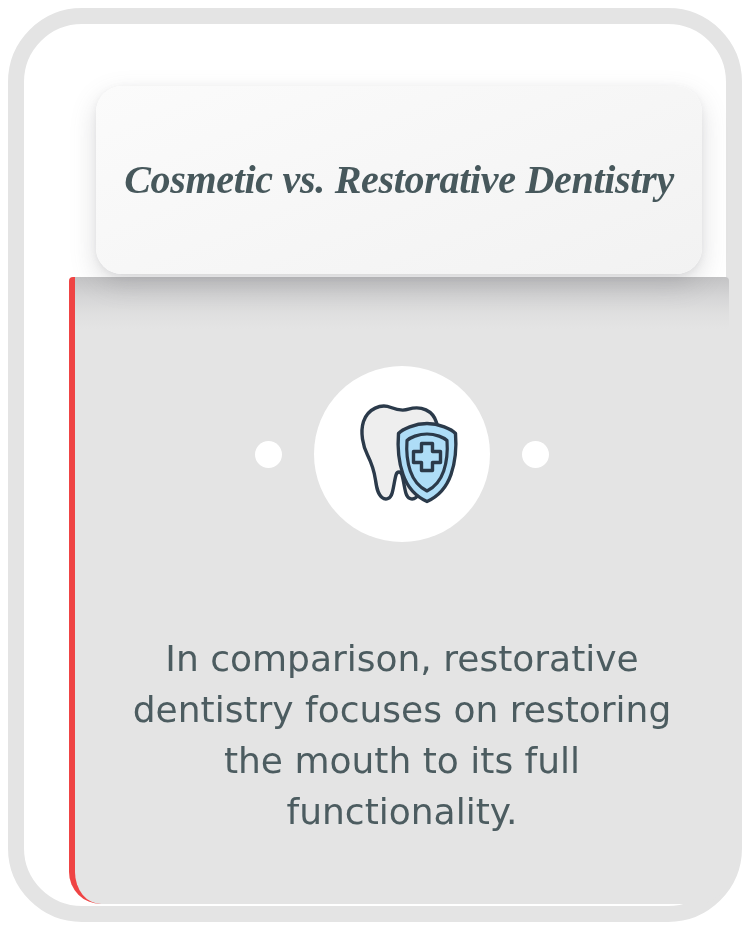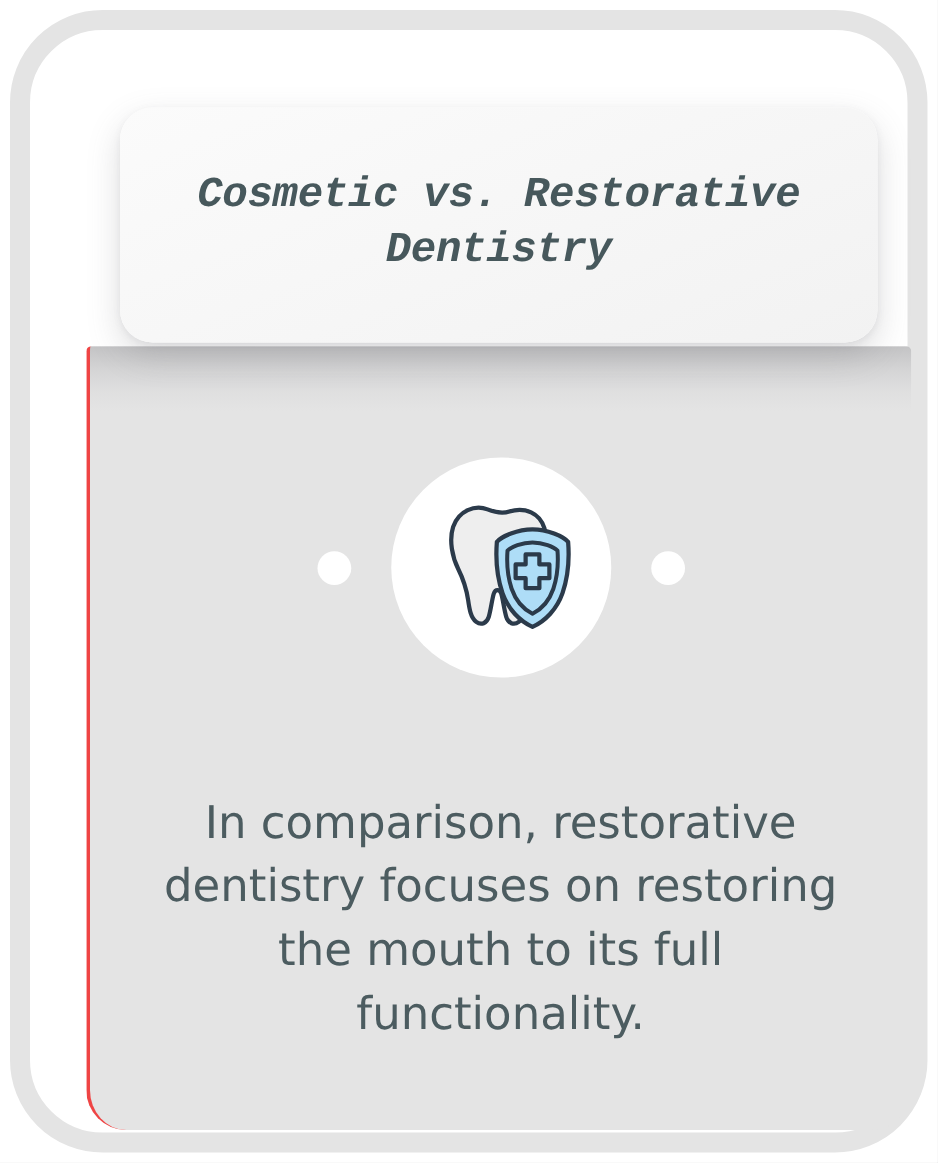--- a/index.html
+++ b/index.html
@@ -32,21 +32,21 @@
   
   #content-panel {
     position: absolute;
     left: 45px;
     top: 253px;
     width: 660px;
     height: 627px;
     box-sizing: border-box;
     background: #e4e4e4;
     border-radius: 4px 4px 32px 32px;
-    border-left: 3px solid #ef4444;
+    border-left: 6px solid #ef4444;
     overflow: hidden;
   }
   
   #panel-top-shadow {
     position: absolute;
     left: 0;
     top: 0;
     right: 0;
     height: 52px;
     background: linear-gradient(to bottom,
@@ -68,24 +68,24 @@
     border-radius: 26px;
     background: linear-gradient(158deg, #fbfbfb 0%, #f7f7f7 45%, #f2f2f2 100%);
     box-shadow: 0 10px 26px rgba(100,100,105,0.22),
                 0 2px 6px rgba(120,120,125,0.10);
     display: flex;
     align-items: center;
     justify-content: center;
     padding: 0 26px;
   }
   #title-text {
-    font-family: Liberation Mono, monospace;
+    font-family: Liberation Serif, serif;
     font-style: italic;
     font-weight: bold;
-    font-size: 34px;
+    font-size: 40px;
     line-height: 1.28;
     color: #47585c;
     text-align: center;
     letter-spacing: -0.3px;
   }
 
   
   #icon-area {
     position: absolute;
     left: 0;

